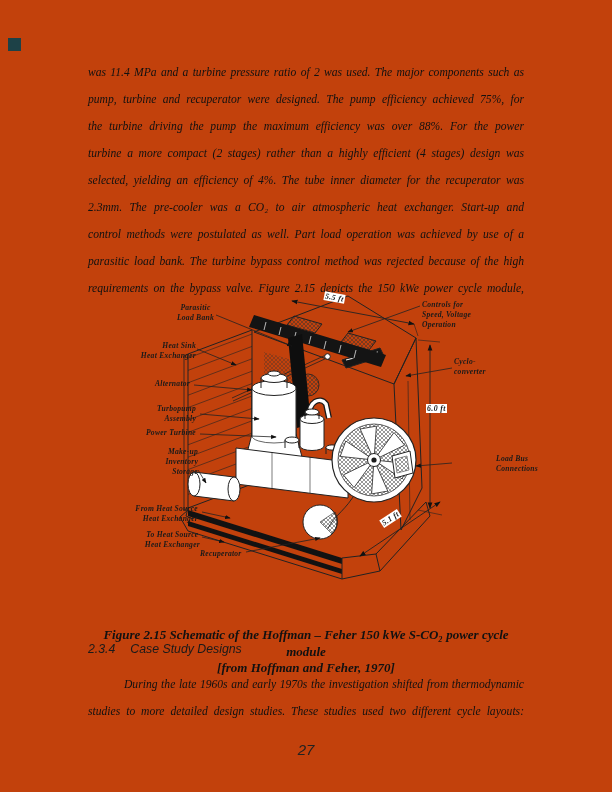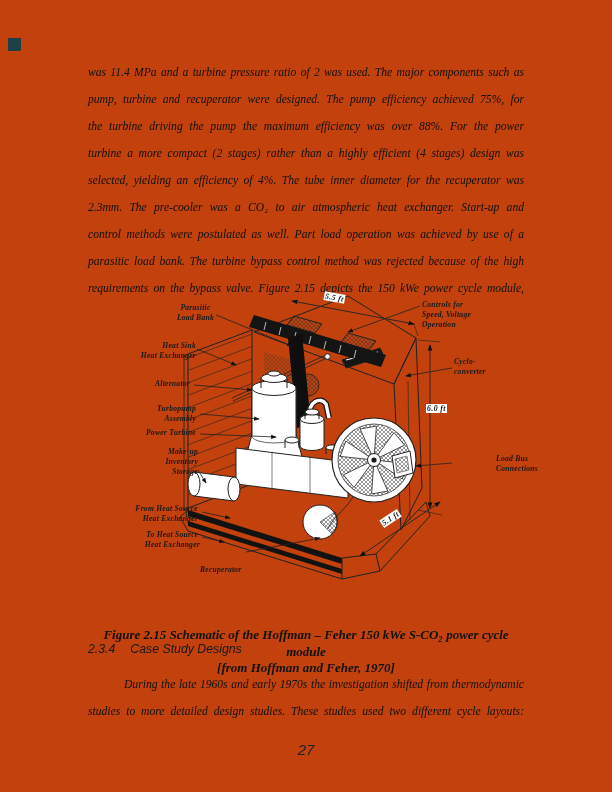--- a/index.html
+++ b/index.html
@@ -188,21 +188,21 @@
     <div class="flabel r" style="right:330px;top:116px;">Turbopump
 Assembly</div>
     <div class="flabel r" style="right:330px;top:140px;">Power Turbine</div>
     <div class="flabel r" style="right:328px;top:159px;">Make-up
 Inventory
 Storage</div>
     <div class="flabel r" style="right:328px;top:216px;">From Heat Source
 Heat Exchanger</div>
     <div class="flabel c" style="right:326px;top:242px;">To Heat Source
 Heat Exchanger</div>
-    <div class="flabel" style="left:104px;top:261px;margin-top:16px;">Recuperator</div>
+    <div class="flabel" style="left:104px;top:261px;">Recuperator</div>
     <div class="flabel" style="left:326px;top:12px;">Controls for
 Speed, Voltage
 Operation</div>
     <div class="flabel" style="left:358px;top:69px;">Cyclo-
 converter</div>
     <div class="flabel" style="left:358px;top:166px;margin-left:42px;">Load Bus
 Connections</div>
 
     <div class="dim" style="left:228px;top:5px;transform:rotate(10.5deg);">5.5 ft</div>
     <div class="dim" style="left:330px;top:116px;">6.0 ft</div>

